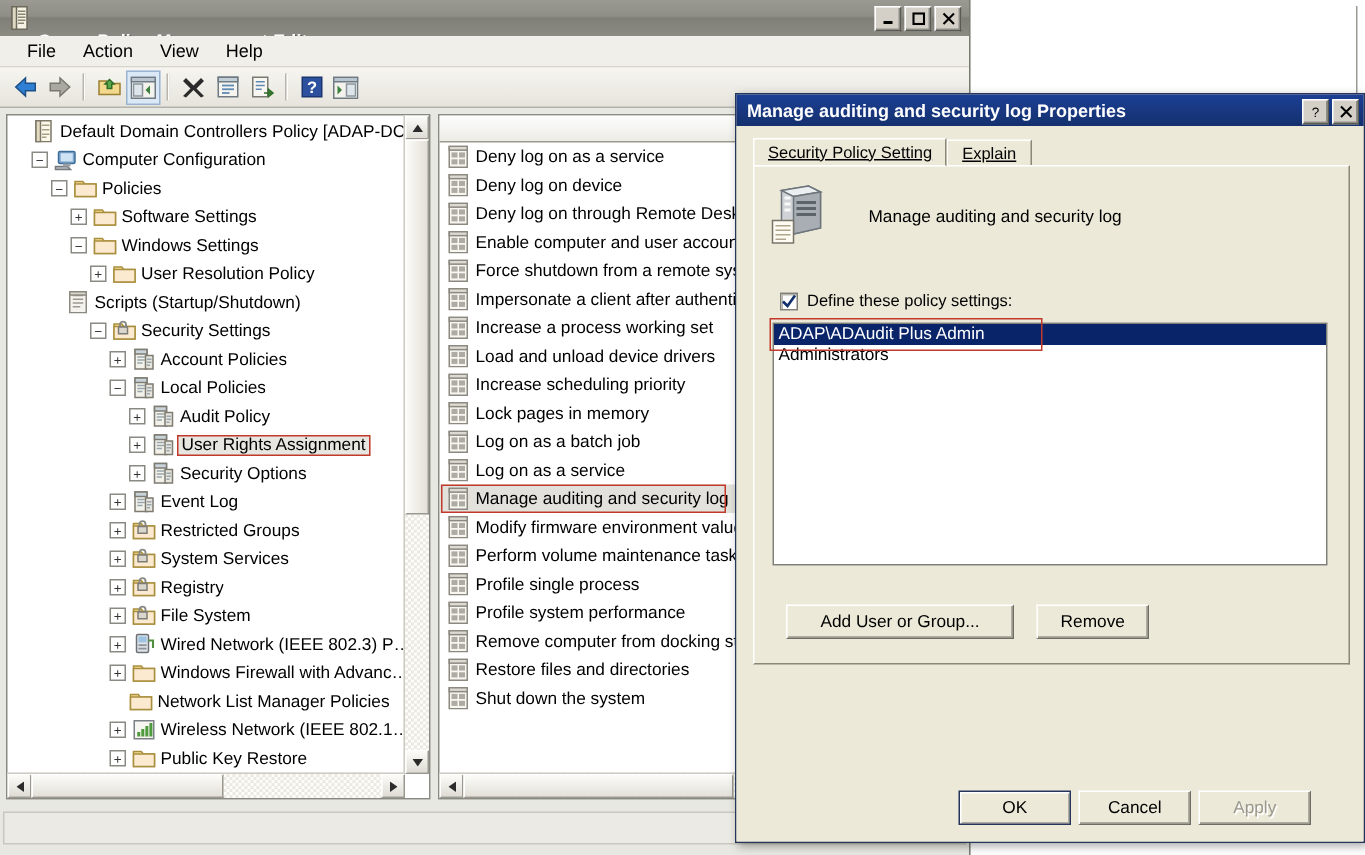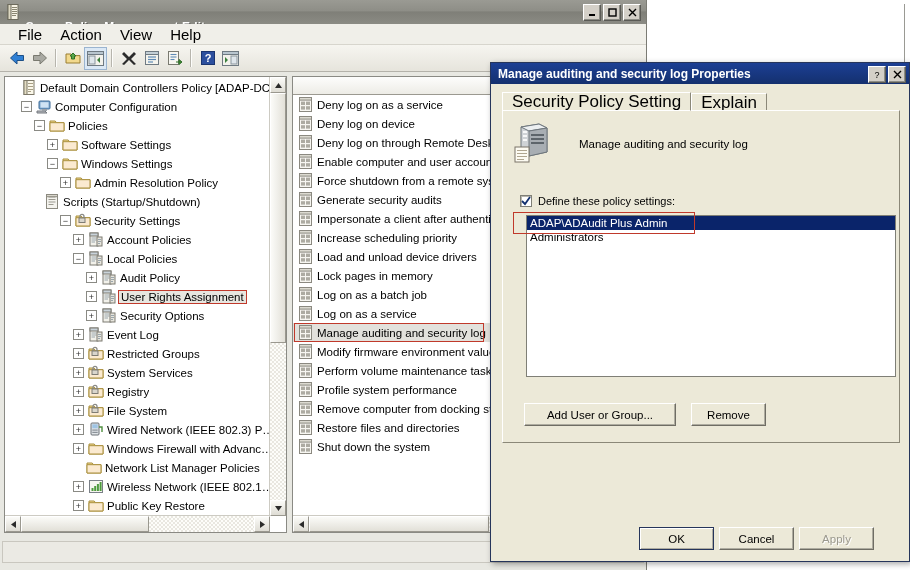--- a/index.html
+++ b/index.html
@@ -48,21 +48,21 @@
   }
   .winbtn svg{display:block;}
 
   
   #menubar{
     position:absolute;left:0;top:24px;width:646px;height:21px;
     background:#f0efe9;
     border-bottom:1px solid #d7d5cd;
     display:flex;align-items:center;padding-left:9px;box-sizing:border-box;
   }
-  #menubar .mi{padding:2px 9px;font-size:15px;color:#000;cursor:default;}
+  #menubar .mi{padding:2px 9px;font-size:12px;color:#000;cursor:default;}
 
   
   #toolbar{
     position:absolute;left:0;top:45px;width:646px;height:27px;
     background:linear-gradient(to bottom,#f6f5f0,#e6e4dc);
     border-bottom:1px solid #b4b2aa;
     display:flex;align-items:center;padding-left:5px;box-sizing:border-box;
   }
   .tbtn{width:23px;height:23px;display:flex;align-items:center;justify-content:center;cursor:default;}
   .tbtn.pressed{border:1px solid #9ab4d0;background:#dbe8f5;box-sizing:border-box;}
@@ -147,38 +147,38 @@
   #dlg-title .b{
     width:16px;height:15px;background:#d4d0c8;
     border:1px solid #fff;border-right-color:#5a5a55;border-bottom-color:#5a5a55;
     box-shadow:inset -1px -1px 0 #8d8d86;
     display:flex;align-items:center;justify-content:center;font-size:9px;color:#000;cursor:default;
   }
   #dlg-body{position:absolute;left:0;top:21px;right:0;bottom:0;background:#ece9d8;}
 
   
   #tabstrip{position:absolute;left:11px;top:8px;height:19px;display:flex;align-items:flex-end;}
-  .tab{height:18px;padding:0 9px;font-size:17px;display:flex;align-items:center;
+  .tab{height:18px;padding:0 9px;font-size:11px;display:flex;align-items:center;
        background:#ece9d8;border:1px solid #fff;border-right-color:#8b8878;border-bottom:none;
-       box-sizing:border-box;cursor:default;}
+       box-sizing:border-box;cursor:default;text-decoration:underline;}
   .tab.active{height:19px;background:#ece9d8;font-weight:normal;
               border:1px solid #fff;border-right-color:#8b8878;position:relative;z-index:3;}
   #tabpage{
     position:absolute;left:11px;top:26px;width:398px;height:333px;
     background:#ece9d8;border:1px solid #fff;border-right-color:#8b8878;border-bottom-color:#8b8878;
     box-sizing:border-box;
   }
   #policy-head{position:absolute;left:10px;top:12px;display:flex;align-items:center;}
   #policy-head .pn{margin-left:30px;font-size:11.5px;}
   #define-row{position:absolute;left:17px;top:84px;display:flex;align-items:center;}
   .cbx{width:12px;height:12px;background:#fff;border:1px solid #7f7f76;
        box-shadow:inset 1px 1px 0 #b8b6ac;display:inline-flex;align-items:center;justify-content:center;
        margin-right:6px;box-sizing:border-box;}
   #listbox{
-    position:absolute;left:23px;top:104px;width:370px;height:162px;
+    position:absolute;left:12px;top:104px;width:370px;height:162px;
     background:#fff;border:1px solid #7f7f76;box-sizing:border-box;overflow:hidden;
   }
   .lbrow{height:14px;font-size:11.5px;padding-left:3px;line-height:14px;white-space:nowrap;cursor:default;}
   .lbrow.sel{background:#0a246a;color:#fff;}
   #lb-redbox{position:absolute;left:10px;top:101px;width:180px;height:20px;border:1px solid #c0392b;pointer-events:none;}
   .btn{
     background:#ece9d8;border:1px solid #fff;border-right-color:#6f6d64;border-bottom-color:#6f6d64;
     box-shadow:inset -1px -1px 0 #aeaca0;
     font-size:11.5px;display:flex;align-items:center;justify-content:center;cursor:default;
     box-sizing:border-box;font-family:"Liberation Sans", sans-serif;color:#000;
@@ -360,21 +360,21 @@
               <path d="M1 4.7 h14 V13 H1 Z" fill="#fbead0" stroke="#a98f3d"></path>
             </svg></span>
           <span class="tlabel">Windows Settings</span>
         </div>
         <div class="trow" style="padding-left: 55px;">
           <span class="tog">+</span>
           <span class="ticon"><svg width="16" height="15" viewBox="0 0 16 15">
               <path d="M1 3 h5.2 l1.3 1.7 H15 V13 H1 Z" fill="#f5dd95" stroke="#a98f3d"></path>
               <path d="M1 4.7 h14 V13 H1 Z" fill="#fbead0" stroke="#a98f3d"></path>
             </svg></span>
-          <span class="tlabel">Admin Resolution Policy</span>
+          <span class="tlabel">User Resolution Policy</span>
         </div>
         <div class="trow" style="padding-left: 26px;">
           <span class="togspace"></span>
           <span class="ticon"><svg width="16" height="15" viewBox="0 0 16 15">
               <rect x="2.5" y="0.5" width="11" height="14" fill="#f4f3ee" stroke="#8c8a80"></rect>
               <g stroke="#9b998f">
                 <line x1="4.5" y1="3" x2="11.5" y2="3"></line>
                 <line x1="4.5" y1="5.5" x2="11.5" y2="5.5"></line>
                 <line x1="4.5" y1="8" x2="11.5" y2="8"></line>
                 <line x1="4.5" y1="10.5" x2="9.5" y2="10.5"></line>
@@ -717,60 +717,60 @@
           <span class="licon"><svg width="15" height="15" viewBox="0 0 15 15">
               <rect x="1.5" y="0.5" width="12" height="14" fill="#f7f6f1" stroke="#8b8980"></rect>
               <rect x="1.5" y="0.5" width="12" height="2.6" fill="#dcdad1" stroke="#8b8980"></rect>
               <g fill="#adaba2">
                 <rect x="3" y="4.6" width="4" height="3.4"></rect>
                 <rect x="8" y="4.6" width="4" height="3.4"></rect>
                 <rect x="3" y="9.2" width="4" height="3.4"></rect>
                 <rect x="8" y="9.2" width="4" height="3.4"></rect>
               </g>
             </svg></span>
-          <span>Generate security audits</span>
-        </div>
-        <div class="lrow">
-          <span class="licon"><svg width="15" height="15" viewBox="0 0 15 15">
-              <rect x="1.5" y="0.5" width="12" height="14" fill="#f7f6f1" stroke="#8b8980"></rect>
-              <rect x="1.5" y="0.5" width="12" height="2.6" fill="#dcdad1" stroke="#8b8980"></rect>
-              <g fill="#adaba2">
-                <rect x="3" y="4.6" width="4" height="3.4"></rect>
-                <rect x="8" y="4.6" width="4" height="3.4"></rect>
-                <rect x="3" y="9.2" width="4" height="3.4"></rect>
-                <rect x="8" y="9.2" width="4" height="3.4"></rect>
-              </g>
-            </svg></span>
           <span>Impersonate a client after authentica</span>
         </div>
         <div class="lrow">
           <span class="licon"><svg width="15" height="15" viewBox="0 0 15 15">
               <rect x="1.5" y="0.5" width="12" height="14" fill="#f7f6f1" stroke="#8b8980"></rect>
               <rect x="1.5" y="0.5" width="12" height="2.6" fill="#dcdad1" stroke="#8b8980"></rect>
               <g fill="#adaba2">
                 <rect x="3" y="4.6" width="4" height="3.4"></rect>
                 <rect x="8" y="4.6" width="4" height="3.4"></rect>
                 <rect x="3" y="9.2" width="4" height="3.4"></rect>
                 <rect x="8" y="9.2" width="4" height="3.4"></rect>
               </g>
             </svg></span>
+          <span>Increase a process working set</span>
+        </div>
+        <div class="lrow">
+          <span class="licon"><svg width="15" height="15" viewBox="0 0 15 15">
+              <rect x="1.5" y="0.5" width="12" height="14" fill="#f7f6f1" stroke="#8b8980"></rect>
+              <rect x="1.5" y="0.5" width="12" height="2.6" fill="#dcdad1" stroke="#8b8980"></rect>
+              <g fill="#adaba2">
+                <rect x="3" y="4.6" width="4" height="3.4"></rect>
+                <rect x="8" y="4.6" width="4" height="3.4"></rect>
+                <rect x="3" y="9.2" width="4" height="3.4"></rect>
+                <rect x="8" y="9.2" width="4" height="3.4"></rect>
+              </g>
+            </svg></span>
+          <span>Load and unload device drivers</span>
+        </div>
+        <div class="lrow">
+          <span class="licon"><svg width="15" height="15" viewBox="0 0 15 15">
+              <rect x="1.5" y="0.5" width="12" height="14" fill="#f7f6f1" stroke="#8b8980"></rect>
+              <rect x="1.5" y="0.5" width="12" height="2.6" fill="#dcdad1" stroke="#8b8980"></rect>
+              <g fill="#adaba2">
+                <rect x="3" y="4.6" width="4" height="3.4"></rect>
+                <rect x="8" y="4.6" width="4" height="3.4"></rect>
+                <rect x="3" y="9.2" width="4" height="3.4"></rect>
+                <rect x="8" y="9.2" width="4" height="3.4"></rect>
+              </g>
+            </svg></span>
           <span>Increase scheduling priority</span>
-        </div>
-        <div class="lrow">
-          <span class="licon"><svg width="15" height="15" viewBox="0 0 15 15">
-              <rect x="1.5" y="0.5" width="12" height="14" fill="#f7f6f1" stroke="#8b8980"></rect>
-              <rect x="1.5" y="0.5" width="12" height="2.6" fill="#dcdad1" stroke="#8b8980"></rect>
-              <g fill="#adaba2">
-                <rect x="3" y="4.6" width="4" height="3.4"></rect>
-                <rect x="8" y="4.6" width="4" height="3.4"></rect>
-                <rect x="3" y="9.2" width="4" height="3.4"></rect>
-                <rect x="8" y="9.2" width="4" height="3.4"></rect>
-              </g>
-            </svg></span>
-          <span>Load and unload device drivers</span>
         </div>
         <div class="lrow">
           <span class="licon"><svg width="15" height="15" viewBox="0 0 15 15">
               <rect x="1.5" y="0.5" width="12" height="14" fill="#f7f6f1" stroke="#8b8980"></rect>
               <rect x="1.5" y="0.5" width="12" height="2.6" fill="#dcdad1" stroke="#8b8980"></rect>
               <g fill="#adaba2">
                 <rect x="3" y="4.6" width="4" height="3.4"></rect>
                 <rect x="8" y="4.6" width="4" height="3.4"></rect>
                 <rect x="3" y="9.2" width="4" height="3.4"></rect>
                 <rect x="8" y="9.2" width="4" height="3.4"></rect>
@@ -836,20 +836,33 @@
               <rect x="1.5" y="0.5" width="12" height="14" fill="#f7f6f1" stroke="#8b8980"></rect>
               <rect x="1.5" y="0.5" width="12" height="2.6" fill="#dcdad1" stroke="#8b8980"></rect>
               <g fill="#adaba2">
                 <rect x="3" y="4.6" width="4" height="3.4"></rect>
                 <rect x="8" y="4.6" width="4" height="3.4"></rect>
                 <rect x="3" y="9.2" width="4" height="3.4"></rect>
                 <rect x="8" y="9.2" width="4" height="3.4"></rect>
               </g>
             </svg></span>
           <span>Perform volume maintenance tasks</span>
+        </div>
+        <div class="lrow">
+          <span class="licon"><svg width="15" height="15" viewBox="0 0 15 15">
+              <rect x="1.5" y="0.5" width="12" height="14" fill="#f7f6f1" stroke="#8b8980"></rect>
+              <rect x="1.5" y="0.5" width="12" height="2.6" fill="#dcdad1" stroke="#8b8980"></rect>
+              <g fill="#adaba2">
+                <rect x="3" y="4.6" width="4" height="3.4"></rect>
+                <rect x="8" y="4.6" width="4" height="3.4"></rect>
+                <rect x="3" y="9.2" width="4" height="3.4"></rect>
+                <rect x="8" y="9.2" width="4" height="3.4"></rect>
+              </g>
+            </svg></span>
+          <span>Profile single process</span>
         </div>
         <div class="lrow">
           <span class="licon"><svg width="15" height="15" viewBox="0 0 15 15">
               <rect x="1.5" y="0.5" width="12" height="14" fill="#f7f6f1" stroke="#8b8980"></rect>
               <rect x="1.5" y="0.5" width="12" height="2.6" fill="#dcdad1" stroke="#8b8980"></rect>
               <g fill="#adaba2">
                 <rect x="3" y="4.6" width="4" height="3.4"></rect>
                 <rect x="8" y="4.6" width="4" height="3.4"></rect>
                 <rect x="3" y="9.2" width="4" height="3.4"></rect>
                 <rect x="8" y="9.2" width="4" height="3.4"></rect>

